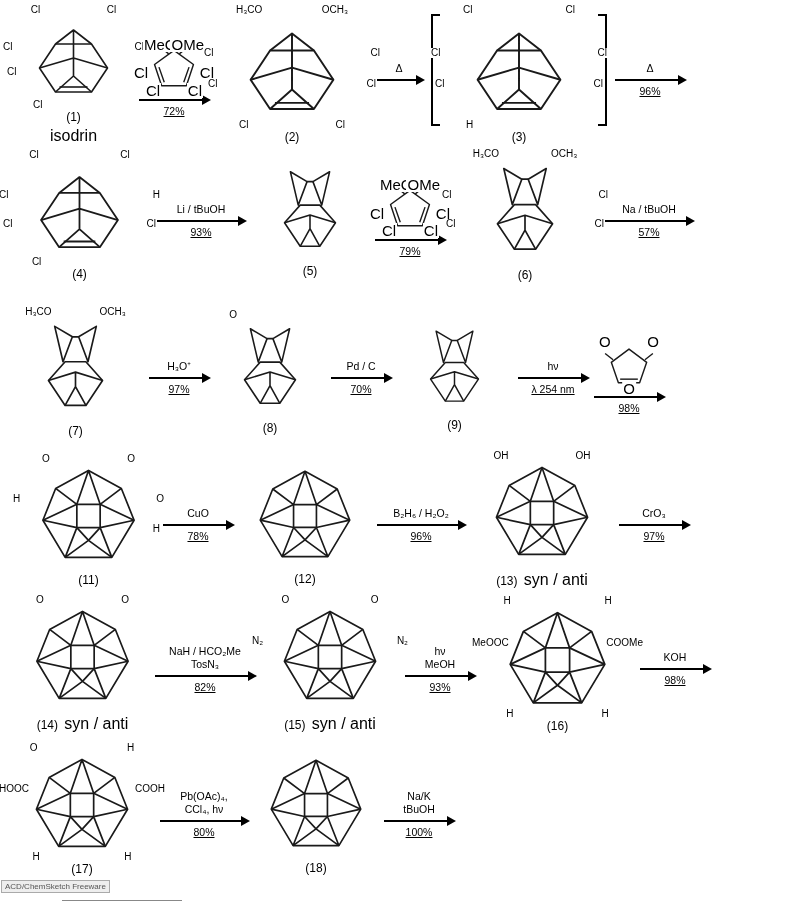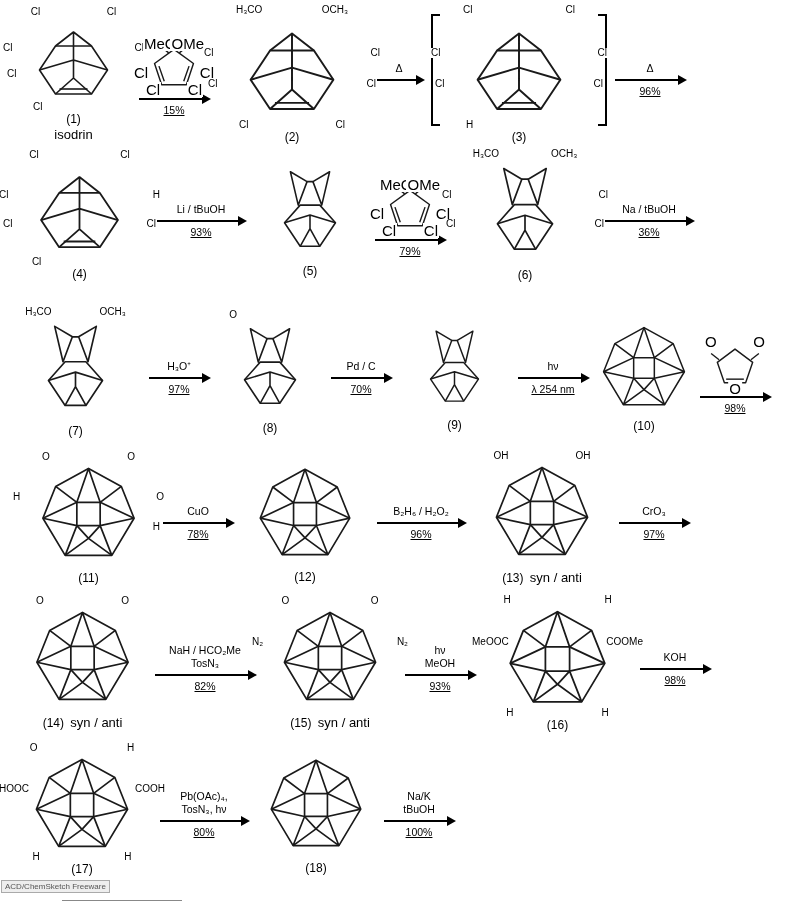--- a/index.html
+++ b/index.html
@@ -34,21 +34,21 @@
   .p0 { top:-9px; left:12%; }
   .p1 { top:-9px; right:12%; }
   .p2 { top:30%; left:-14px; }
   .p3 { top:30%; right:-14px; }
   .p4 { top:58%; left:-10px; }
   .p5 { top:58%; right:-10px; }
   .p6 { bottom:-4px; left:14%; }
   .p7 { bottom:-4px; right:14%; }
 
   .cap { font-size:12px; margin-top:4px; text-align:center; line-height:1.3; }
-  .sfx { font-size:13px; margin-left:3px; }
+  .sfx { font-size:16px; margin-left:3px; }
   .stack .sfx { display:block; margin-left:0; }
 
   .arrow { display:flex; flex-direction:column; align-items:center; justify-content:center;
            text-align:center; font-size:10.5px; line-height:1.25; flex:0 0 auto; }
   .aw48 { width:48px; } .aw60 { width:60px; } .aw70 { width:70px; } .aw88 { width:88px; } .aw100 { width:100px; }
   .arrow .above { min-height:13px; }
   .arrow .above span { display:block; }
   .shaft { position:relative; align-self:stretch; height:2px; background:#000; margin:4px 0 3px; }
   .shaft::after { content:""; position:absolute; right:-2px; top:-4px; width:0; height:0;
                   border-left:9px solid #000; border-top:5px solid transparent; border-bottom:5px solid transparent; }
@@ -149,21 +149,21 @@
             </svg>
           <span class="atom q0">MeO</span>
           <span class="atom q1">OMe</span>
           <span class="atom q2">Cl</span>
           <span class="atom q3">Cl</span>
           <span class="atom q4">Cl</span>
           <span class="atom q5">Cl</span>
         </div>
       </div>
       <div class="shaft"></div>
-      <div class="below">15%</div>
+      <div class="below">72%</div>
     </div>
 
     <div class="compound">
       <div class="struct s150">
         <svg class="sv">
             <use href="#sA"></use>
           </svg>
         <span class="atom p0">H₃CO</span>
         <span class="atom p1">OCH₃</span>
         <span class="atom p2">Cl</span>
@@ -289,21 +289,21 @@
       <div class="cap">
         <span class="num">(6)</span>
       </div>
     </div>
 
     <div class="arrow aw88">
       <div class="above">
         <span>Na / tBuOH</span>
       </div>
       <div class="shaft"></div>
-      <div class="below">36%</div>
+      <div class="below">57%</div>
     </div>
   </div>
 
   <div class="row r3">
 
     <div class="compound">
       <div class="struct s135">
         <svg class="sv">
             <use href="#sB"></use>
           </svg>
@@ -355,30 +355,20 @@
     </div>
 
     <div class="arrow aw70">
       <div class="above">
         <span>hν</span>
       </div>
       <div class="shaft"></div>
       <div class="below">λ 254 nm</div>
     </div>
 
-    <div class="compound">
-      <div class="struct s100">
-        <svg class="sv">
-            <use href="#sC"></use>
-          </svg>
-      </div>
-      <div class="cap">
-        <span class="num">(10)</span>
-      </div>
-    </div>
 
     <div class="arrow aw70">
       <div class="above">
         <div class="rstruct">
           <svg class="sv">
               <use href="#sM"></use>
             </svg>
           <span class="atom q0">O</span>
           <span class="atom q1">O</span>
           <span class="atom q6">O</span>
@@ -548,21 +538,21 @@
         <span class="atom p7">H</span>
       </div>
       <div class="cap">
         <span class="num">(17)</span>
       </div>
     </div>
 
     <div class="arrow aw88">
       <div class="above">
         <span>Pb(OAc)₄,</span>
-        <span>TosN₃, hν</span>
+        <span>CCl₄, hν</span>
       </div>
       <div class="shaft"></div>
       <div class="below">80%</div>
     </div>
 
     <div class="compound">
       <div class="struct s120">
         <svg class="sv">
             <use href="#sC"></use>
           </svg>

